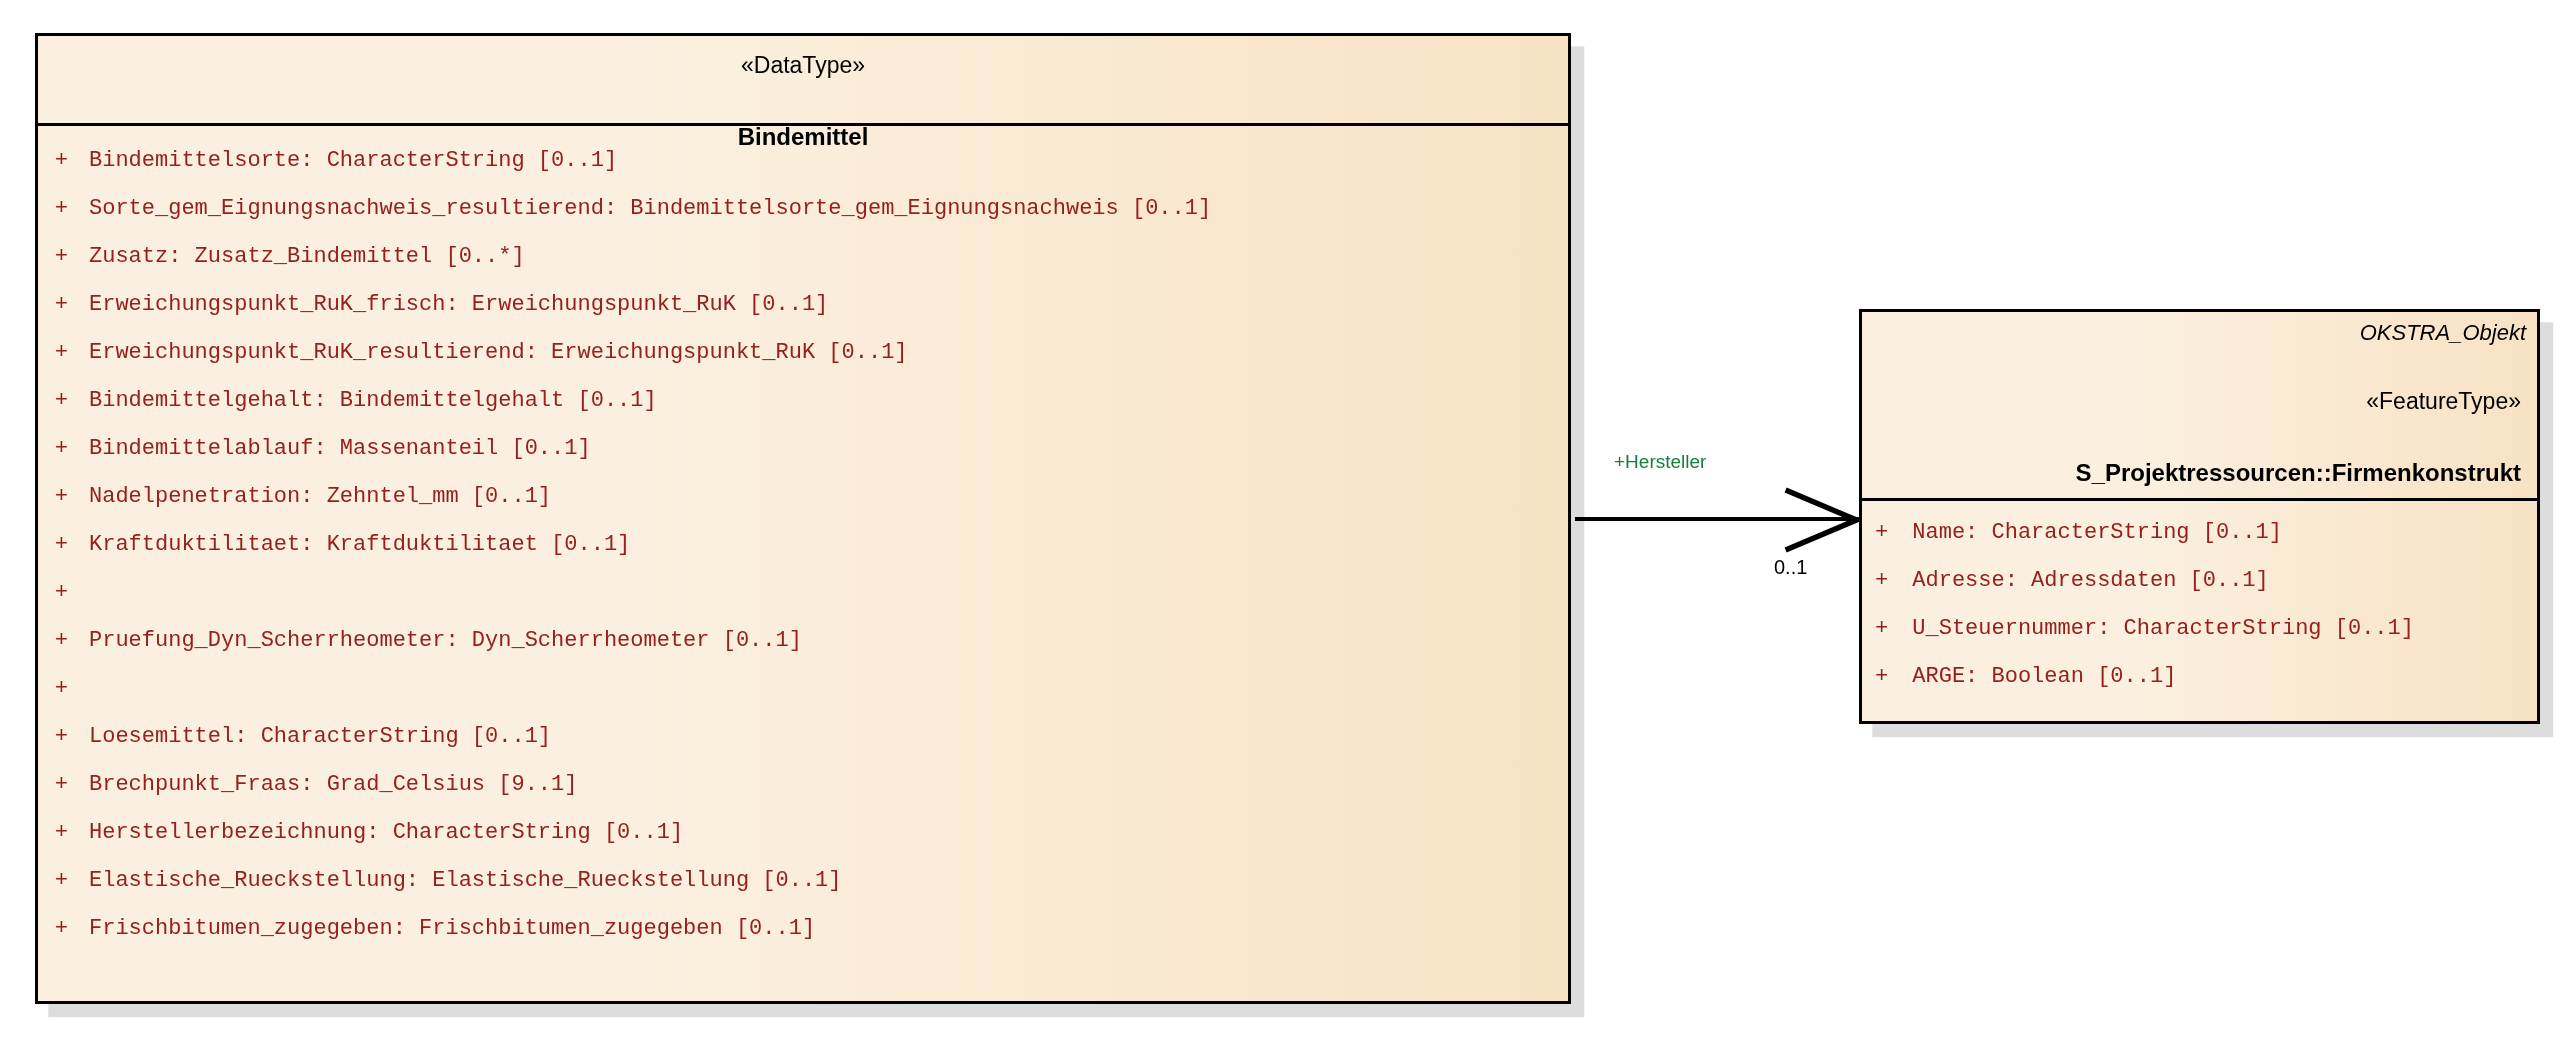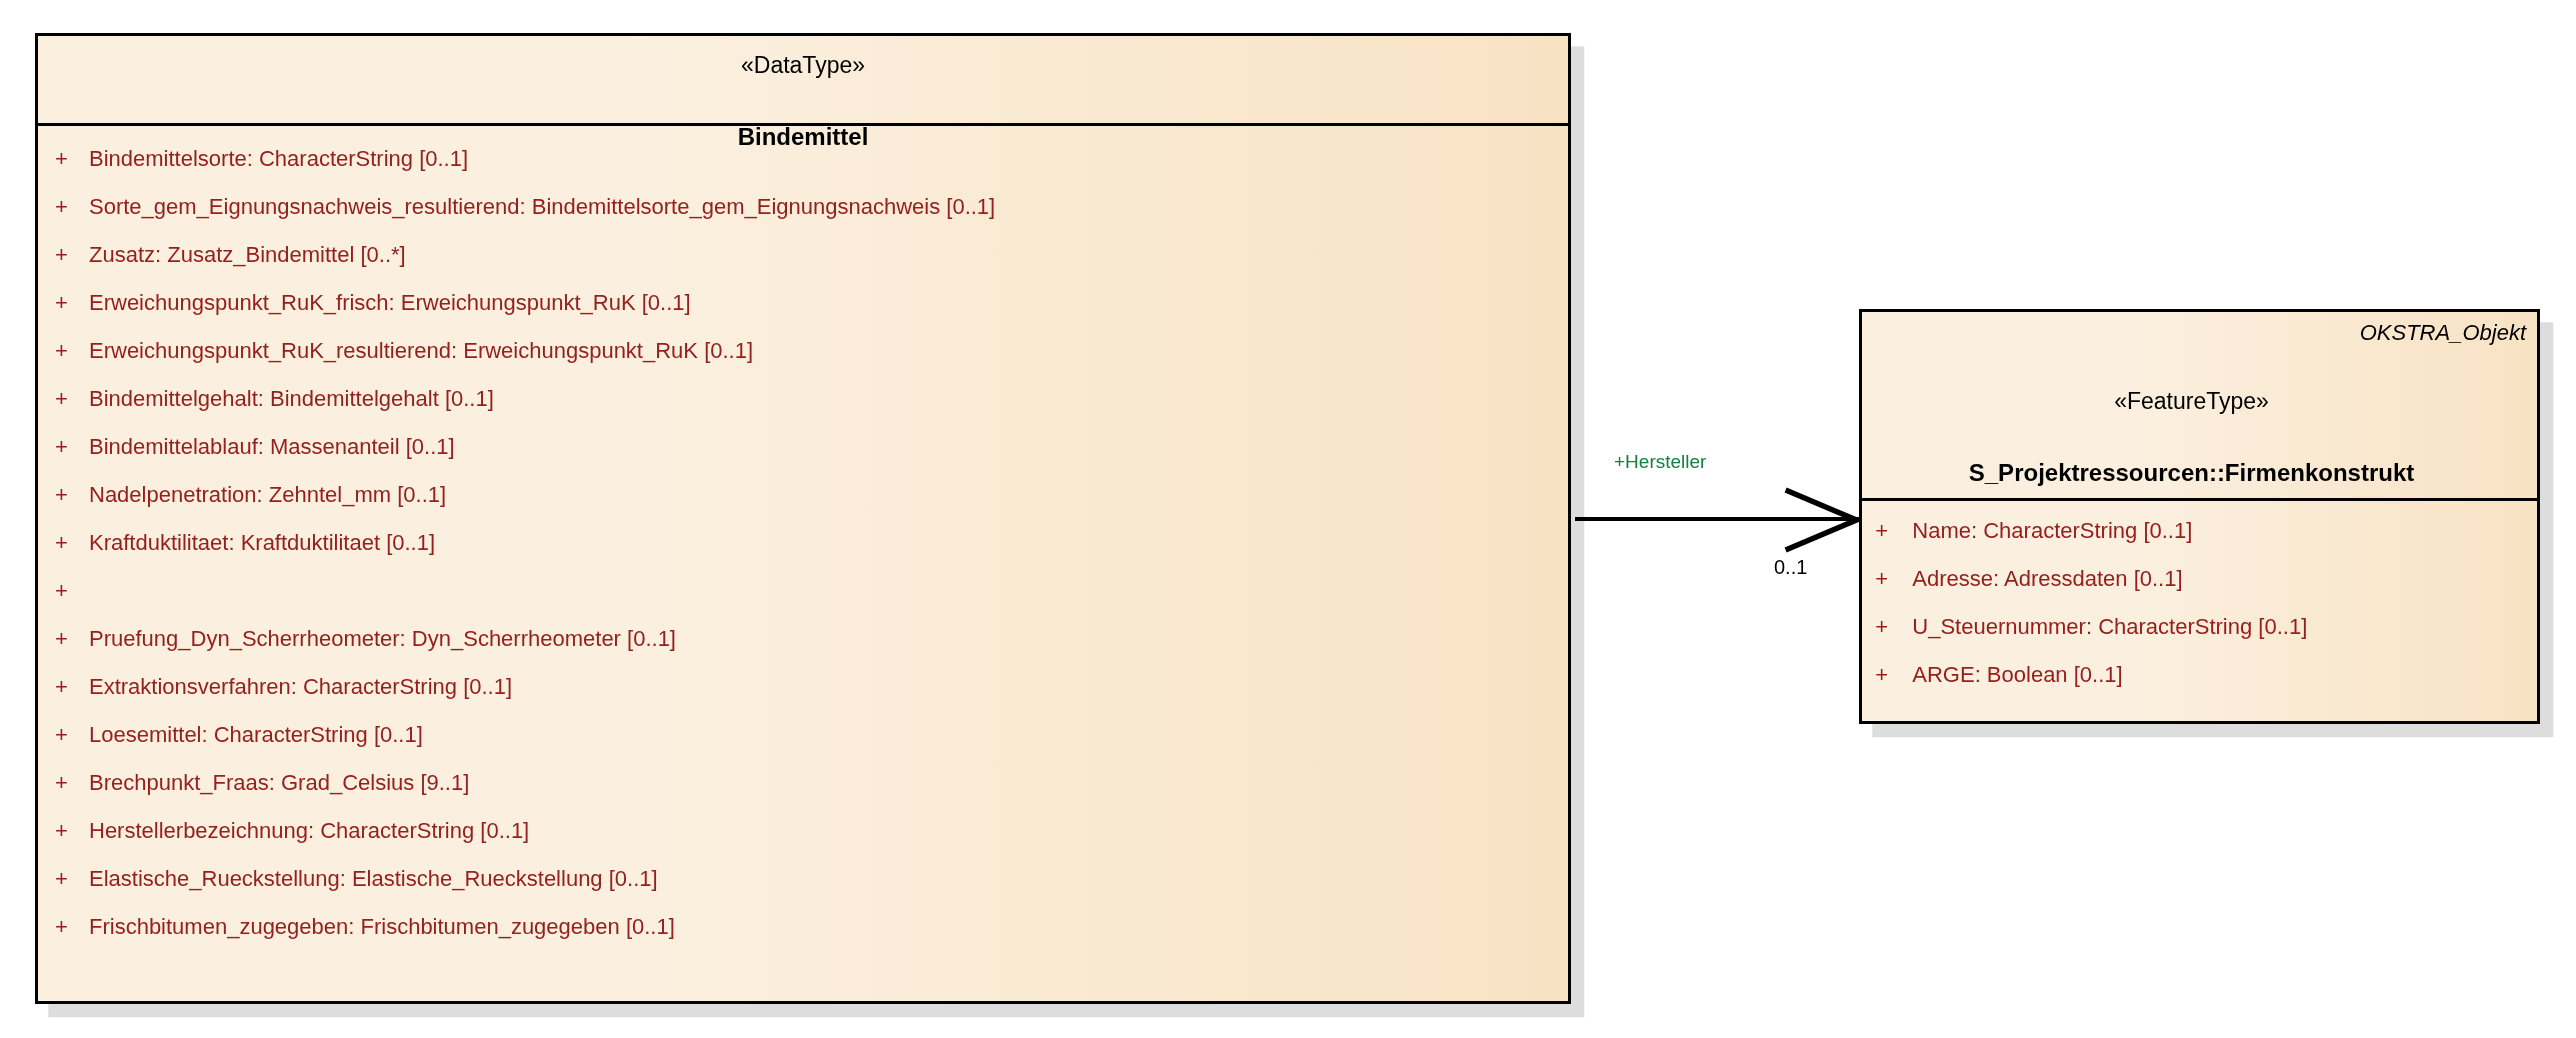--- a/index.html
+++ b/index.html
@@ -79,20 +79,21 @@
     line-height: 1.0;
     white-space: nowrap;
   }
   .attr-vis {
     width: 34px;
     flex: 0 0 34px;
     text-align: left;
   }
   .attr-text {
     flex: 1 1 auto;
+    font-family: Liberation Mono, monospace;
   }
 
   
   #class-bindemittel {
     left: 35px;
     top: 33px;
     width: 1536px;
     height: 971px;
   }
   #class-bindemittel .uml-header {
@@ -114,21 +115,21 @@
   }
   #class-firmenkonstrukt .uml-header {
     height: 189px;
     padding-top: 0;
   }
   #class-firmenkonstrukt .hdr-names {
     position: absolute;
     left: 0;
     right: 16px;
     bottom: 13.3px;
-    text-align: center;
+    text-align: right;
   }
   #class-firmenkonstrukt .stereotype { margin-bottom: 12px; }
   #class-firmenkonstrukt .uml-attrs {
     padding: 19.3px 0 0 13.3px;
   }
   #class-firmenkonstrukt .attr-row { height: 48px; }
   #class-firmenkonstrukt .attr-vis { width: 37px; flex: 0 0 37px; }
 
   
   #assoc-line {
@@ -214,21 +215,20 @@
       </div>
       <div class="attr-row">
         <span class="attr-vis">+</span>
       </div>
       <div class="attr-row">
         <span class="attr-vis">+</span>
         <span class="attr-text">Pruefung_Dyn_Scherrheometer: Dyn_Scherrheometer [0..1]</span>
       </div>
       <div class="attr-row">
         <span class="attr-vis">+</span>
-        <span class="attr-text">Extraktionsverfahren: CharacterString [0..1]</span>
       </div>
       <div class="attr-row">
         <span class="attr-vis">+</span>
         <span class="attr-text">Loesemittel: CharacterString [0..1]</span>
       </div>
       <div class="attr-row">
         <span class="attr-vis">+</span>
         <span class="attr-text">Brechpunkt_Fraas: Grad_Celsius [9..1]</span>
       </div>
       <div class="attr-row">

